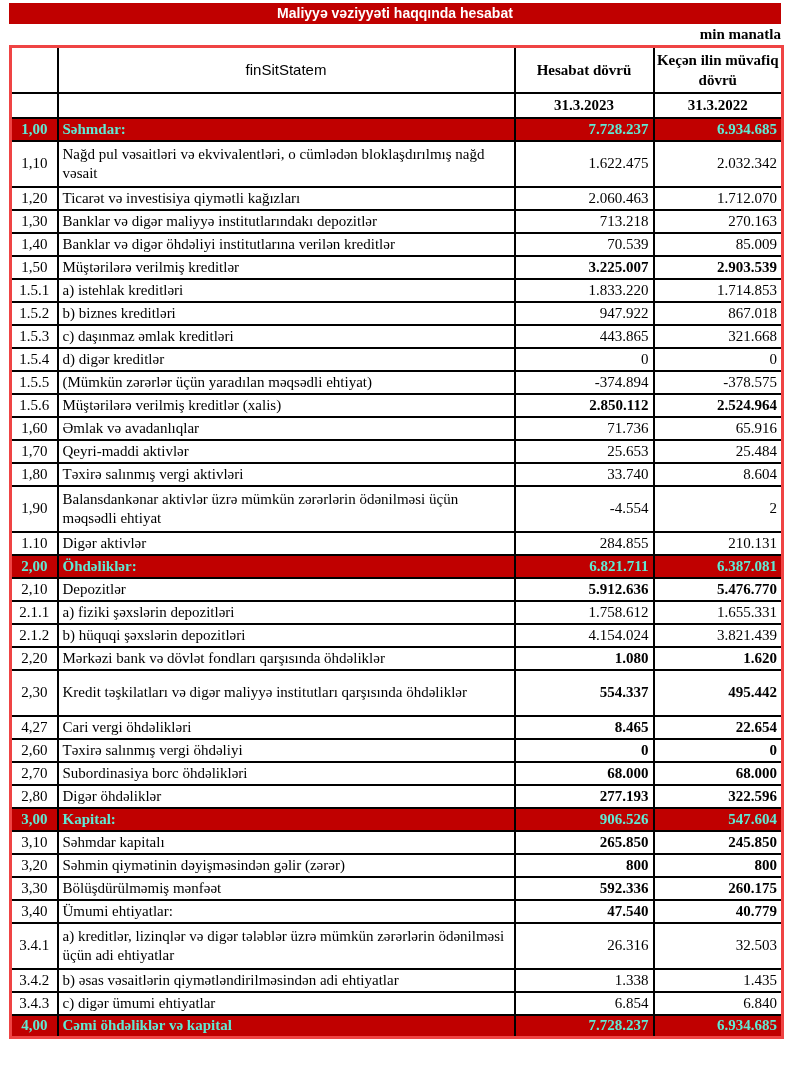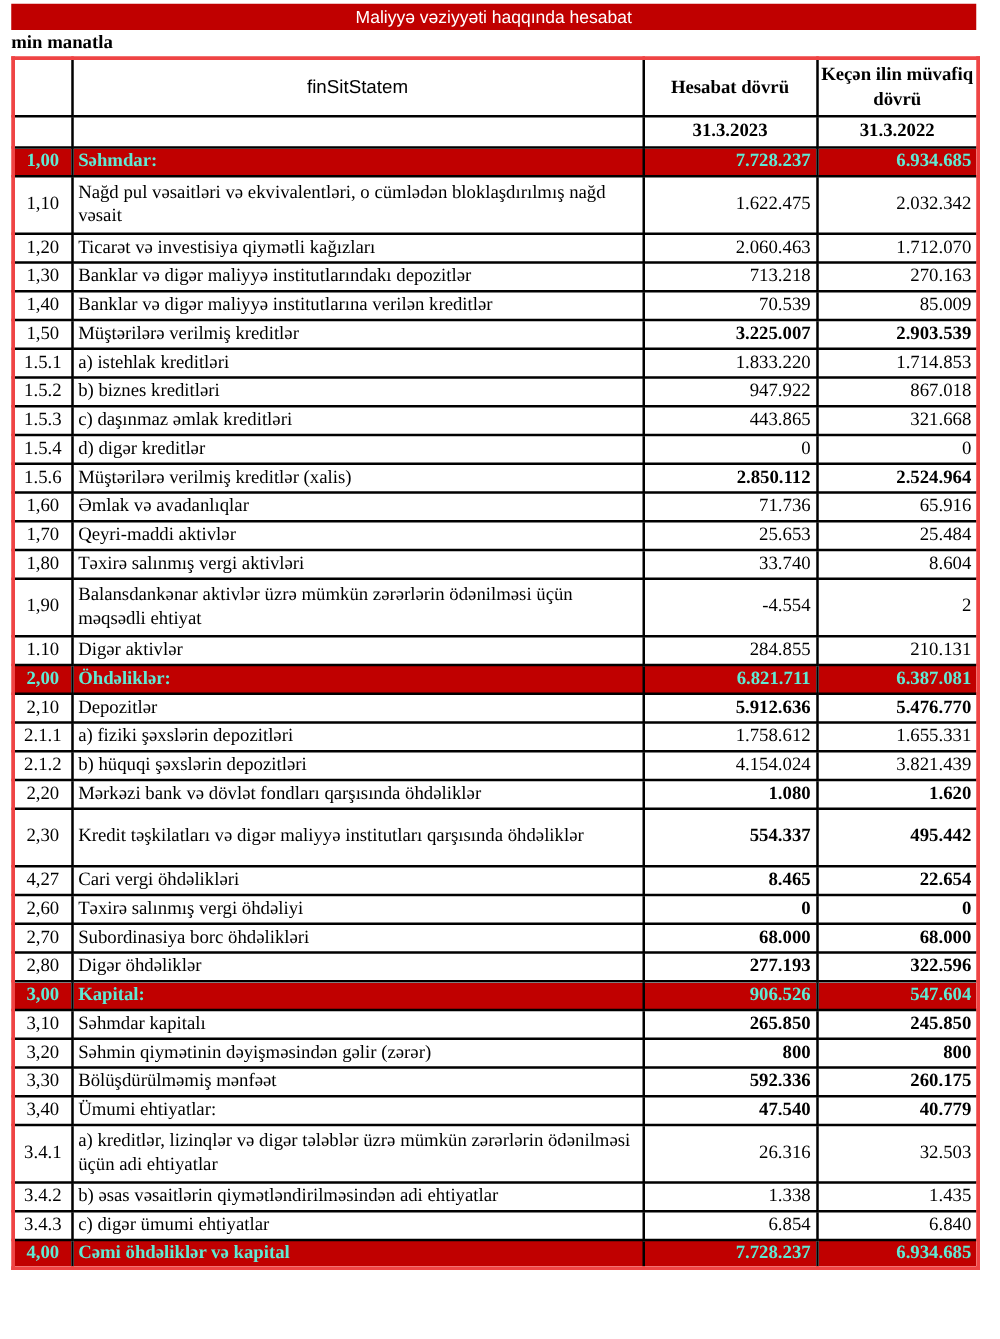--- a/index.html
+++ b/index.html
@@ -2,25 +2,25 @@
 <html style="--red: #C00000;"><head>
 <meta charset="utf-8">
 <style>
   html,body{margin:0;padding:0;background:#ffffff;}
   body{width:800px;height:1071px;font-family:"Liberation Serif",serif;color:#000;}
   .page{position:relative;width:800px;height:1071px;overflow:hidden;}
 
   .banner{
     margin:3px 0 0 9px;width:772px;height:21px;
     background:var(--red,#C00000);color:#fff;
-    font-family:"Liberation Sans",sans-serif;font-weight:normal;font-size:14px;
+    font-family:"Liberation Sans",sans-serif;font-weight:bold;font-size:14px;
     text-align:center;line-height:21px;
   }
   .unit-note{
-    margin-left:9px;width:772px;
+    margin-left:9px;width:772px;text-align:right;
     font-weight:bold;font-size:15px;padding:2px 0 2px 0;
   }
 
   table.fin{
     margin-left:9px;width:772px;border-collapse:collapse;table-layout:fixed;
     border:3px solid #ef4444;
   }
   table.fin td{border:2px solid #000;font-size:15px;overflow:hidden;vertical-align:middle;}
 
   col.c0{width:47px;} col.c1{width:457px;} col.c2{width:139px;} col.c3{width:129px;}
@@ -89,21 +89,21 @@
           <td class="c-val">1.712.070</td>
         </tr>
         <tr>
           <td class="c-num">1,30</td>
           <td class="c-label">Banklar və digər maliyyə institutlarındakı depozitlər</td>
           <td class="c-val">713.218</td>
           <td class="c-val">270.163</td>
         </tr>
         <tr>
           <td class="c-num">1,40</td>
-          <td class="c-label">Banklar və digər maliyyə institutlarına verilən kreditlər</td>
+          <td class="c-label">Banklar və digər öhdəliyi institutlarına verilən kreditlər</td>
           <td class="c-val">70.539</td>
           <td class="c-val">85.009</td>
         </tr>
         <tr class="boldnum">
           <td class="c-num">1,50</td>
           <td class="c-label">Müştərilərə verilmiş kreditlər</td>
           <td class="c-val">3.225.007</td>
           <td class="c-val">2.903.539</td>
         </tr>
         <tr>
@@ -122,20 +122,26 @@
           <td class="c-num">1.5.3</td>
           <td class="c-label">c) daşınmaz əmlak kreditləri</td>
           <td class="c-val">443.865</td>
           <td class="c-val">321.668</td>
         </tr>
         <tr>
           <td class="c-num">1.5.4</td>
           <td class="c-label">d) digər kreditlər</td>
           <td class="c-val">0</td>
           <td class="c-val">0</td>
+        </tr>
+        <tr>
+          <td class="c-num">1.5.5</td>
+          <td class="c-label">(Mümkün zərərlər üçün yaradılan məqsədli ehtiyat)</td>
+          <td class="c-val">-374.894</td>
+          <td class="c-val">-378.575</td>
         </tr>
         <tr class="boldnum">
           <td class="c-num">1.5.6</td>
           <td class="c-label">Müştərilərə verilmiş kreditlər (xalis)</td>
           <td class="c-val">2.850.112</td>
           <td class="c-val">2.524.964</td>
         </tr>
         <tr>
           <td class="c-num">1,60</td>
           <td class="c-label">Əmlak və avadanlıqlar</td>

